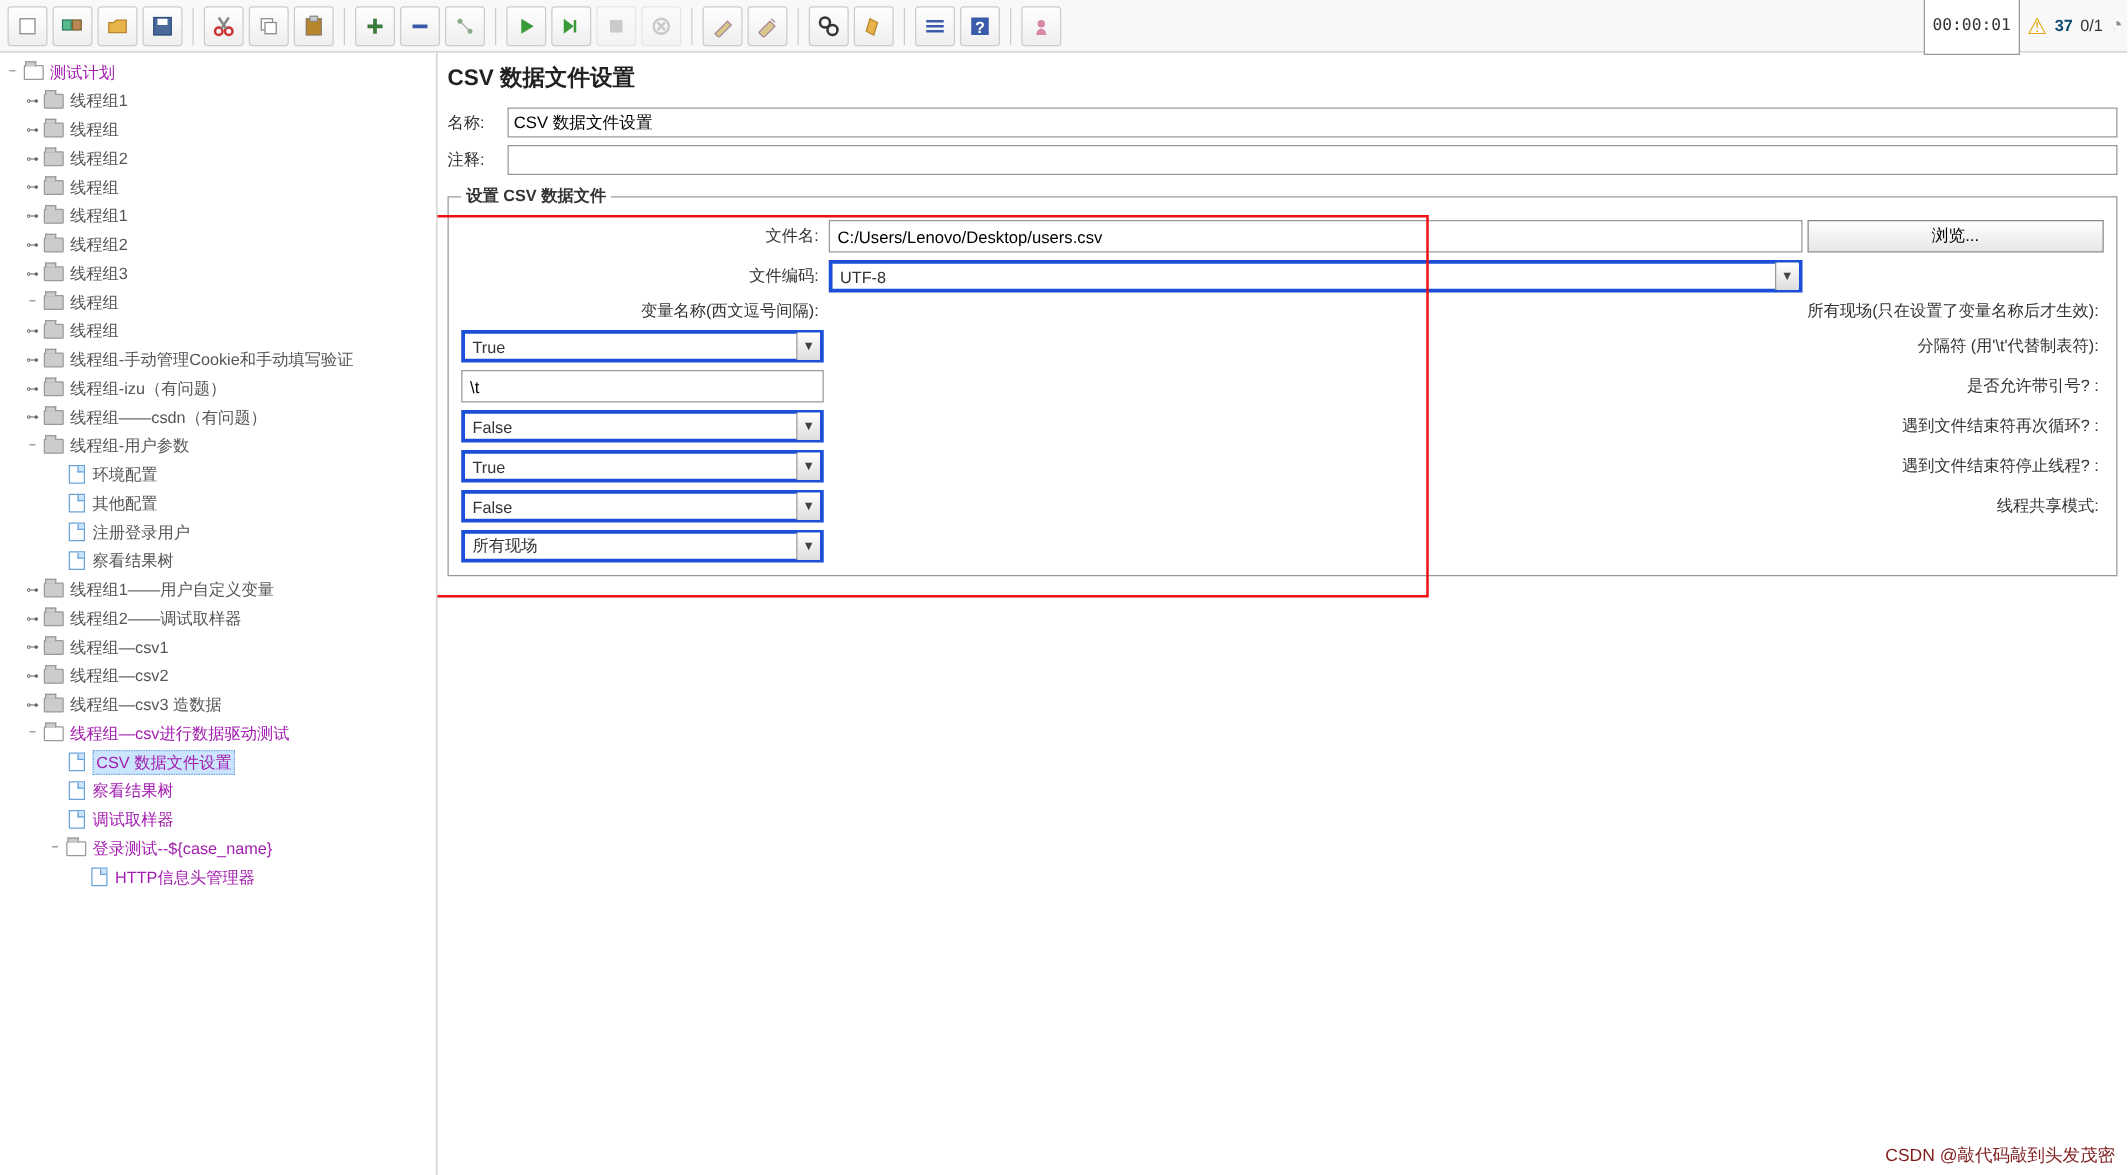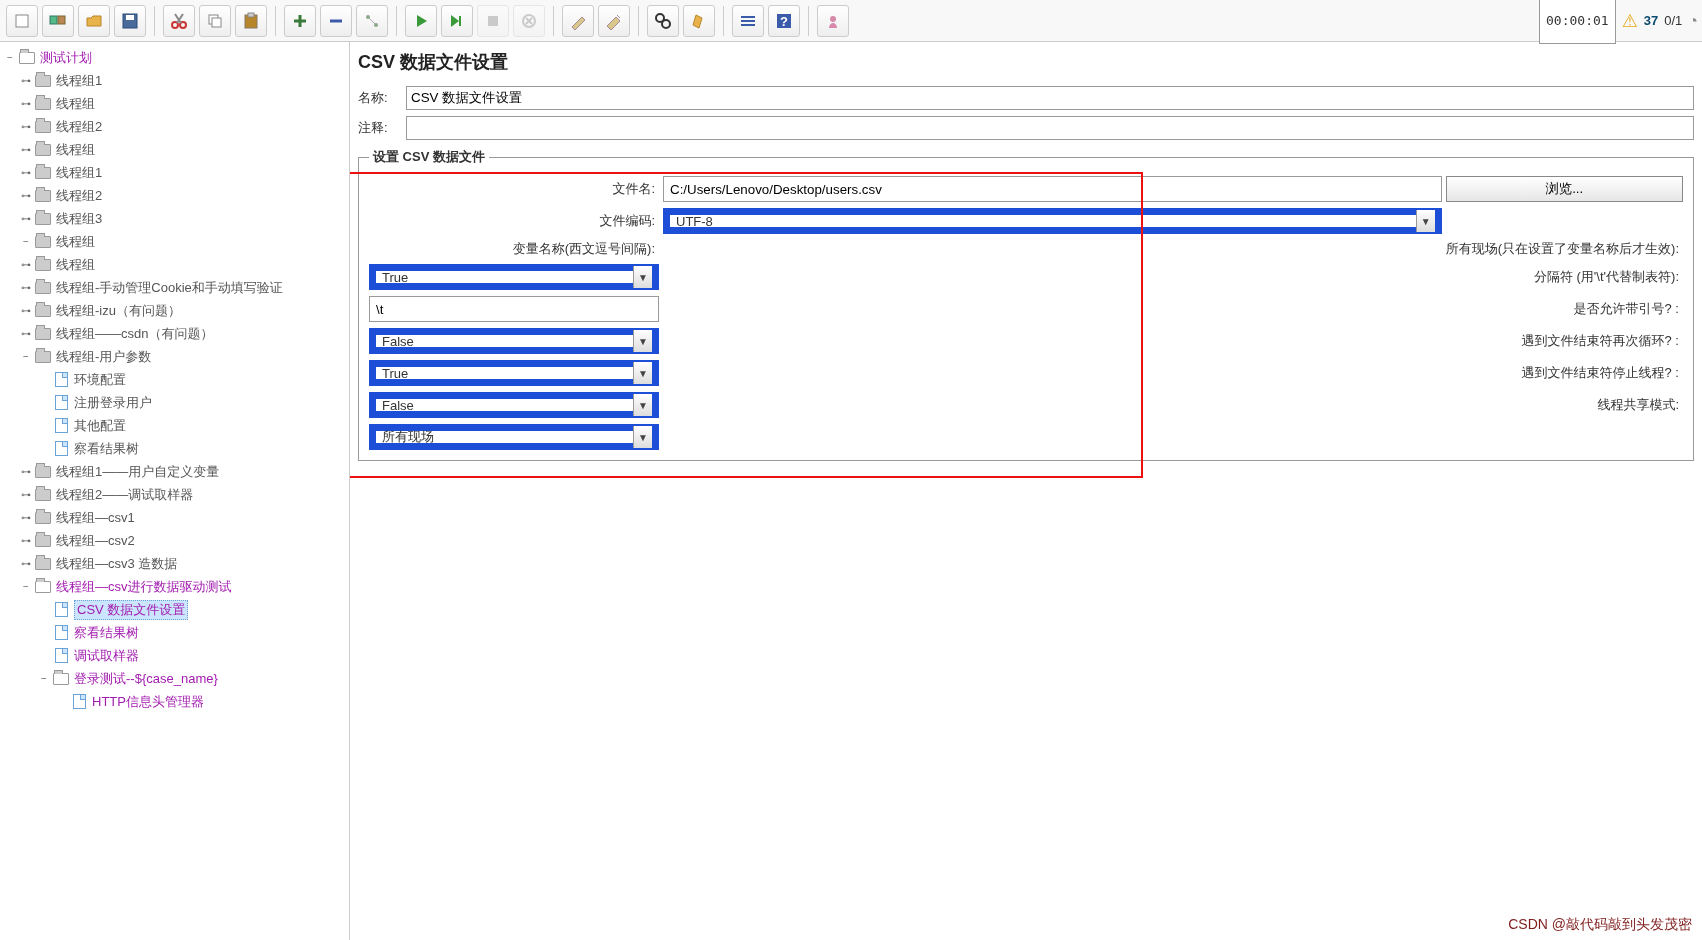--- a/index.html
+++ b/index.html
@@ -31,21 +31,21 @@
 .content { flex: 1; padding: 8px; overflow: auto; }
 .panel-title { font-size: 18px; font-weight: bold; margin-bottom: 12px; color: #222; }
 .row { display: flex; align-items: center; margin-bottom: 6px; }
 .row-lbl { width: 48px; text-align: left; }
 .row-inp { flex: 1; height: 24px; border: 1px solid #999; padding: 2px 4px; background: #fff; }
 fieldset { border: 1px solid #999; padding: 10px; margin-top: 8px; position: relative; }
 legend { font-weight: bold; padding: 0 4px; font-size: 13px; }
 .form-grid { display: grid; grid-template-columns: 290px 1fr auto; gap: 6px 4px; align-items: center; }
 .flbl { text-align: right; padding-right: 4px; white-space: nowrap; }
 .finp { height: 26px; border: 1px solid #999; padding: 2px 6px; background: #fff; width: 100%; }
-.fsel { height: 26px; border: 7px solid #1d4ed8; padding: 2px 6px; background: #fff; width: 100%; display: flex; align-items: center; justify-content: space-between; }
+.fsel { height: 26px; border: 3px solid #1d4ed8; padding: 2px 6px; background: #fff; width: 100%; display: flex; align-items: center; justify-content: space-between; }
 .dd-arrow { width: 19px; height: 22px; background: linear-gradient(#fff,#ddd); border-left: 1px solid #999; margin: -2px -6px -2px 4px; display: flex; align-items: center; justify-content: center; font-size: 10px; color: #444; }
 .browse-btn { height: 26px; padding: 0 14px; border: 1px solid #888; background: linear-gradient(#fff,#e6e6e6); cursor: pointer; }
 .redbox { position: absolute; border: 2px solid #e11; pointer-events: none; left: -196px; top: -4px; width: 970px; height: 306px; }
 .form-wrap { position: relative; }
 .watermark { position: fixed; right: 10px; bottom: 6px; color: #7f1d1d; font-size: 14px; margin-top: 32px; }
 </style>
 </head>
 <body>
 
 <div class="toolbar">
@@ -292,28 +292,28 @@
         <span class="ico">
           <span class="doc"></span>
         </span>
         <span class="lbl">环境配置</span>
       </div>
       <div class="tree-row indent2">
         <span class="toggle"></span>
         <span class="ico">
           <span class="doc"></span>
         </span>
+        <span class="lbl">其他配置</span>
+      </div>
+      <div class="tree-row indent2">
+        <span class="toggle"></span>
+        <span class="ico">
+          <span class="doc"></span>
+        </span>
         <span class="lbl">注册登录用户</span>
-      </div>
-      <div class="tree-row indent2">
-        <span class="toggle"></span>
-        <span class="ico">
-          <span class="doc"></span>
-        </span>
-        <span class="lbl">其他配置</span>
       </div>
       <div class="tree-row indent2">
         <span class="toggle"></span>
         <span class="ico">
           <span class="doc"></span>
         </span>
         <span class="lbl">察看结果树</span>
       </div>
       <div class="tree-row indent1">
         <span class="toggle">⊶</span>

